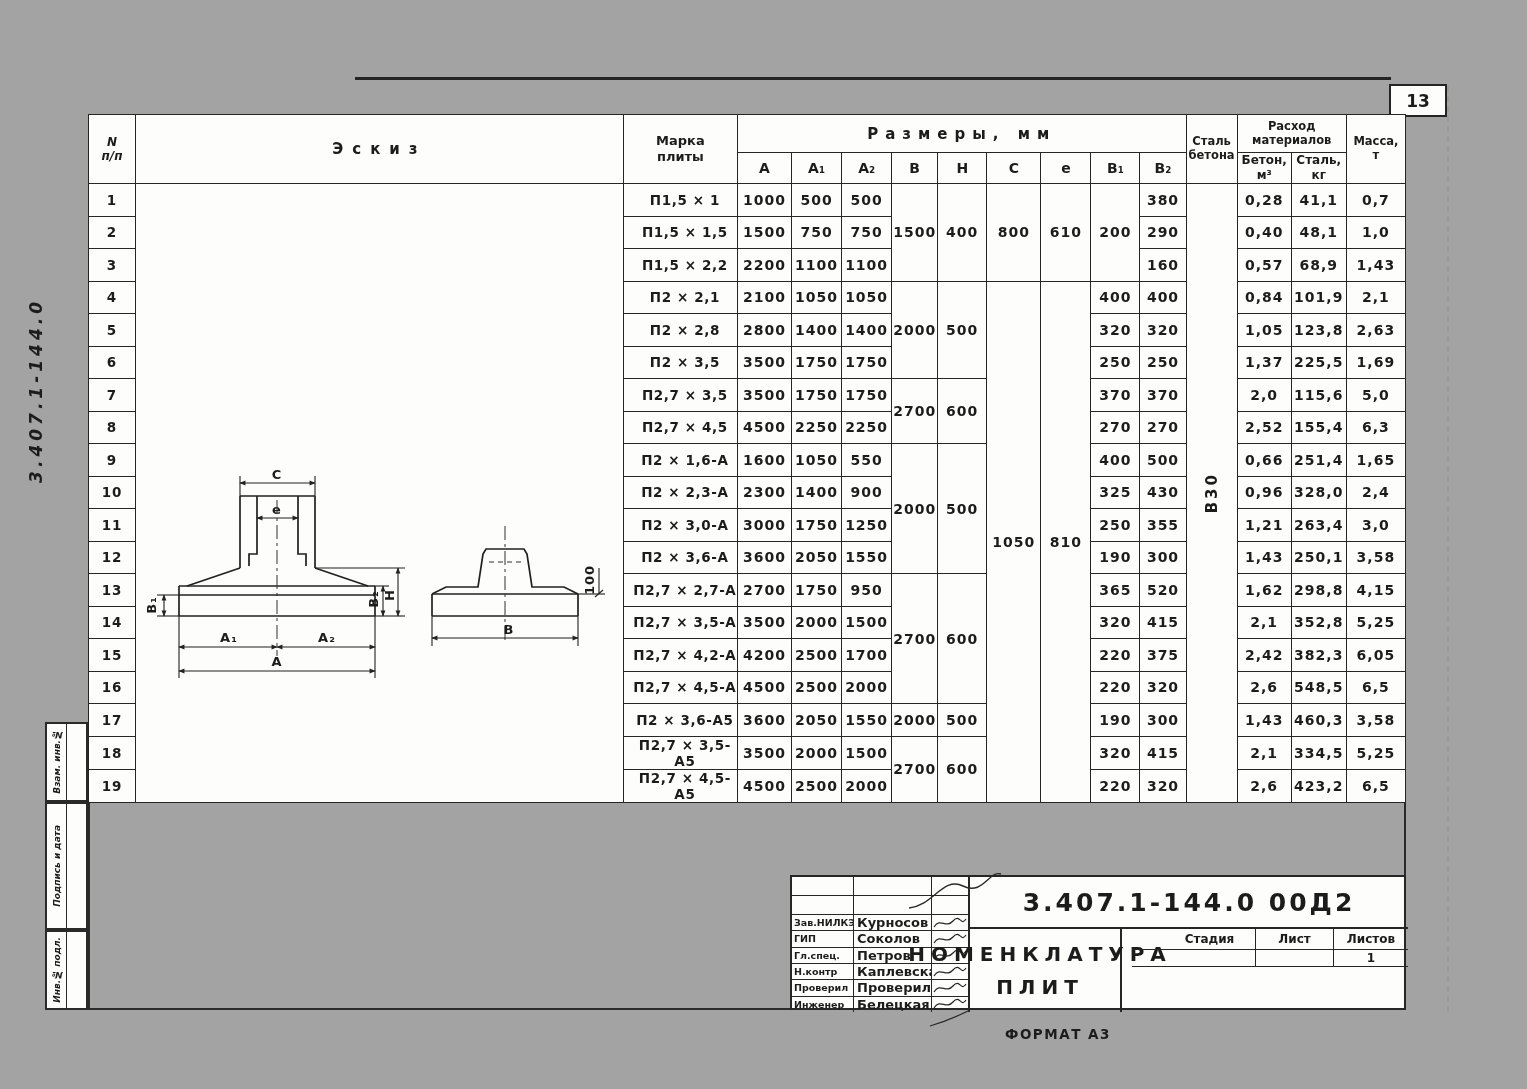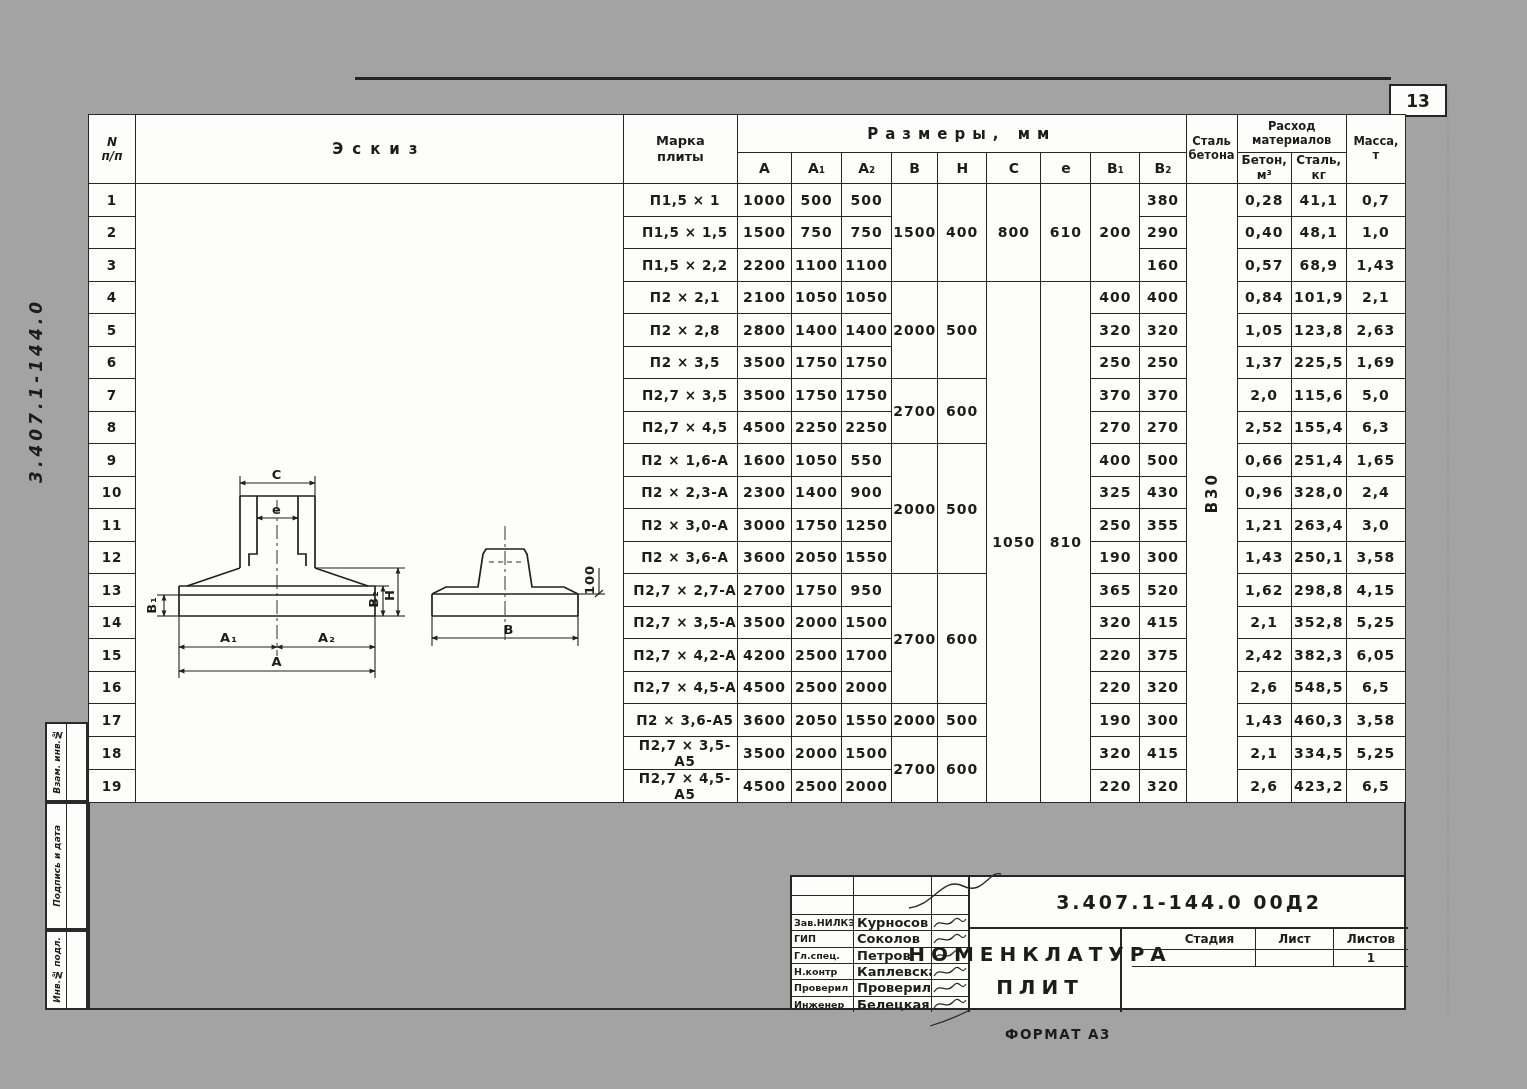--- a/index.html
+++ b/index.html
@@ -50,21 +50,21 @@
 
   
   #titleblock{position:absolute;left:790px;top:875px;width:616px;height:135px;border:2.4px solid #262626;background:#fdfdfc;}
   #sig-table{position:absolute;left:0;top:0;width:178px;height:135px;border-right:2px solid #262626;display:flex;flex-direction:column;}
   .sig-row{display:flex;flex:1;border-bottom:1.4px solid #262626;min-height:0;}
   .sig-row:last-child{border-bottom:none;}
   .sig-row.empty{height:19px;flex:none;}
   .sig-role{width:62px;border-right:1.4px solid #262626;font-size:9.5px;font-weight:bold;display:flex;align-items:center;padding-left:2px;overflow:hidden;white-space:nowrap;}
   .sig-name{width:78px;border-right:1.4px solid #262626;font-size:13px;font-weight:bold;display:flex;align-items:center;padding-left:3px;overflow:hidden;white-space:nowrap;}
   .sig-sign{flex:1;display:flex;align-items:center;justify-content:center;overflow:hidden;}
-  #tb-doc{position:absolute;left:178px;top:0;width:438px;height:52px;border-bottom:2px solid #262626;display:flex;align-items:center;justify-content:center;font-size:19px;font-weight:bold;letter-spacing:3px;}
+  #tb-doc{position:absolute;left:178px;top:0;width:438px;height:52px;border-bottom:2px solid #262626;display:flex;align-items:center;justify-content:center;font-size:25px;font-weight:bold;letter-spacing:3px;}
   #tb-title{position:absolute;left:168px;top:52px;width:162px;height:83px;border-right:2px solid #262626;display:flex;flex-direction:column;align-items:center;justify-content:center;gap:9px;font-size:20px;font-weight:bold;letter-spacing:6px;text-transform:uppercase;}
   #tb-right{position:absolute;left:340px;top:52px;width:276px;height:83px;display:flex;flex-direction:column;}
   .st-head{display:flex;height:21px;border-bottom:1.4px solid #262626;}
   .st-val{display:flex;height:17px;border-bottom:1.6px solid #262626;}
   .st-c1{width:92px;border-right:1.4px solid #262626;margin-left:32px;}
   .st-c2{width:78px;border-right:1.4px solid #262626;text-align:right;}
   .st-c3{flex:1;}
   .st-head div,.st-val div{display:flex;align-items:center;justify-content:center;font-size:12px;font-weight:bold;}
   .org{flex:1;display:flex;flex-direction:column;align-items:center;justify-content:center;line-height:1.15;}
   .org-name{font-size:16px;font-weight:bold;letter-spacing:.5px;text-transform:uppercase;}

